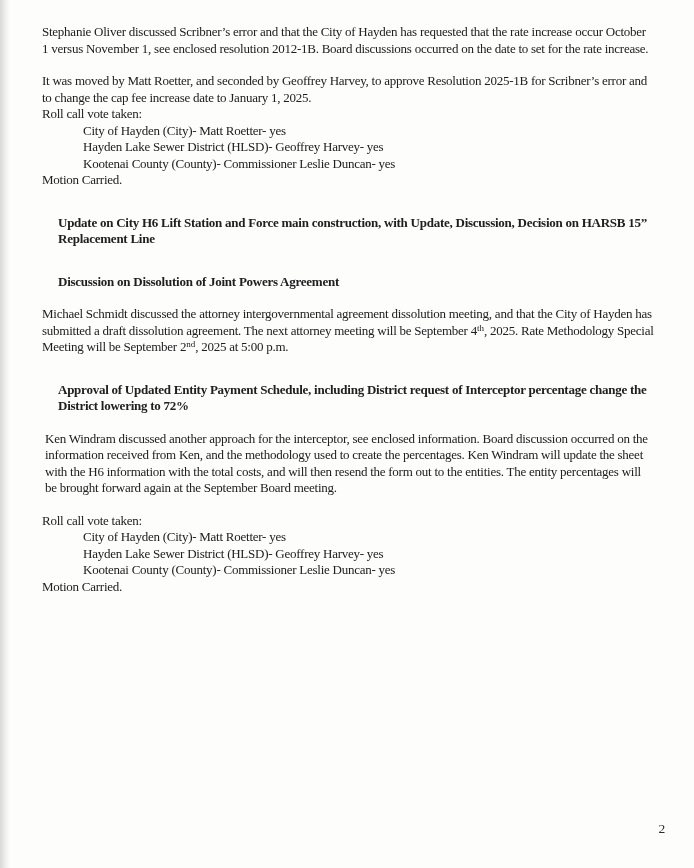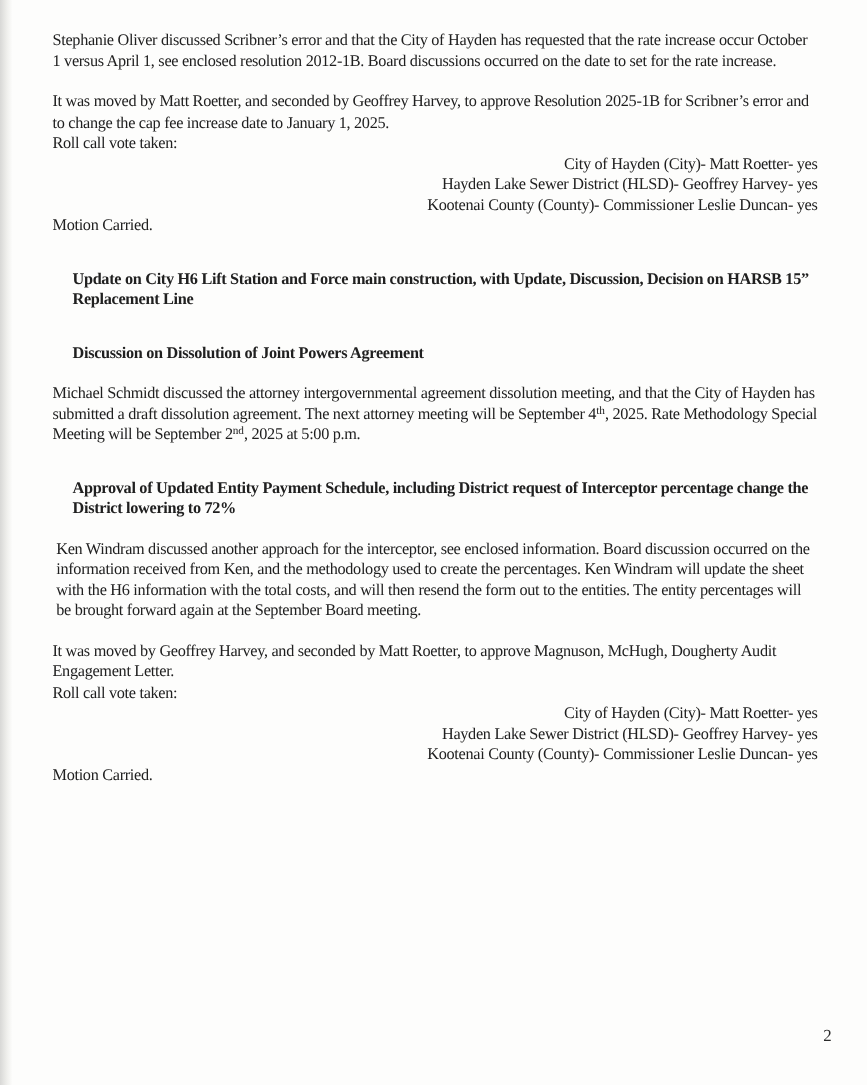--- a/index.html
+++ b/index.html
@@ -31,21 +31,21 @@
   .content > :first-child { margin-top: 0; }
   .block { margin-top: 16px; }
   .block p { margin: 0; }
   h2 {
     font-size: 13px;
     line-height: 16.5px;
     font-weight: bold;
     letter-spacing: -0.25px;
     margin: 26px 0 15px 16px;
   }
-  .vote { padding-left: 41px; text-align: right; }
+  .vote { padding-left: 41px; }
   .lead-space { padding-left: 3px; }
   sup {
     font-size: 9px;
     line-height: 0;
     vertical-align: baseline;
     position: relative;
     top: -4px;
     letter-spacing: 0;
   }
   .page-number {
@@ -57,42 +57,41 @@
   }
 </style>
 </head>
 <body>
 
 <div class="page">
   <div class="scan-edge"></div>
 
   <div class="content">
 
-    <p>Stephanie Oliver discussed Scribner’s error and that the City of Hayden has requested that the rate increase occur October 1 versus April 1, see enclosed resolution 2012-1B.  Board discussions occurred on the date to set for the rate increase.</p>
+    <p>Stephanie Oliver discussed Scribner’s error and that the City of Hayden has requested that the rate increase occur October 1 versus November 1, see enclosed resolution 2012-1B.  Board discussions occurred on the date to set for the rate increase.</p>
 
     <div class="block">
       <p>It was moved by Matt Roetter, and seconded by Geoffrey Harvey, to approve Resolution 2025-1B for Scribner’s error and to change the cap fee increase date to January 1, 2025.</p>
       <div>Roll call vote taken:</div>
       <div class="vote">City of Hayden (City)- Matt Roetter- yes</div>
       <div class="vote">Hayden Lake Sewer District (HLSD)- Geoffrey Harvey- yes</div>
       <div class="vote">Kootenai County (County)- Commissioner Leslie Duncan- yes</div>
       <div>Motion Carried.</div>
     </div>
 
     <h2>Update on City H6 Lift Station and Force main construction, with Update, Discussion, Decision on HARSB 15” Replacement Line</h2>
 
     <h2>Discussion on Dissolution of Joint Powers Agreement</h2>
     <p><span>Michael Schmidt discussed the attorney intergovernmental agreement dissolution meeting, and that the City of Hayden has submitted a draft dissolution agreement.  The next attorney meeting will be September 4</span><sup>th</sup><span>, 2025. Rate Methodology Special Meeting will be September 2</span><sup>nd</sup><span>, 2025 at 5:00 p.m.</span></p>
 
     <h2>Approval of Updated Entity Payment Schedule, including District request of Interceptor percentage change the District lowering to 72%</h2>
     <p class="lead-space">Ken Windram discussed another approach for the interceptor, see enclosed information.  Board discussion occurred on the information received from Ken, and the methodology used to create the percentages.  Ken Windram will update the sheet with the H6 information with the total costs, and will then resend the form out to the entities.  The entity percentages will be brought forward again at the September Board meeting.</p>
 
 
     <div class="block">
-      <p>It was moved by Geoffrey Harvey, and seconded by Matt Roetter, to approve Magnuson, McHugh, Dougherty Audit Engagement Letter.</p>
       <div>Roll call vote taken:</div>
       <div class="vote">City of Hayden (City)- Matt Roetter- yes</div>
       <div class="vote">Hayden Lake Sewer District (HLSD)- Geoffrey Harvey- yes</div>
       <div class="vote">Kootenai County (County)- Commissioner Leslie Duncan- yes</div>
       <div>Motion Carried.</div>
     </div>
 
   </div>
 
   <div class="page-number">2</div>

